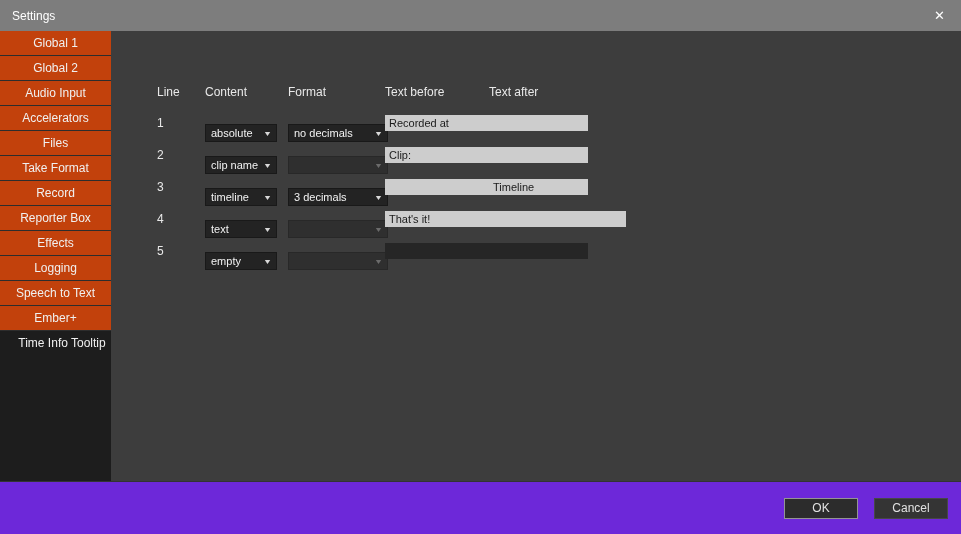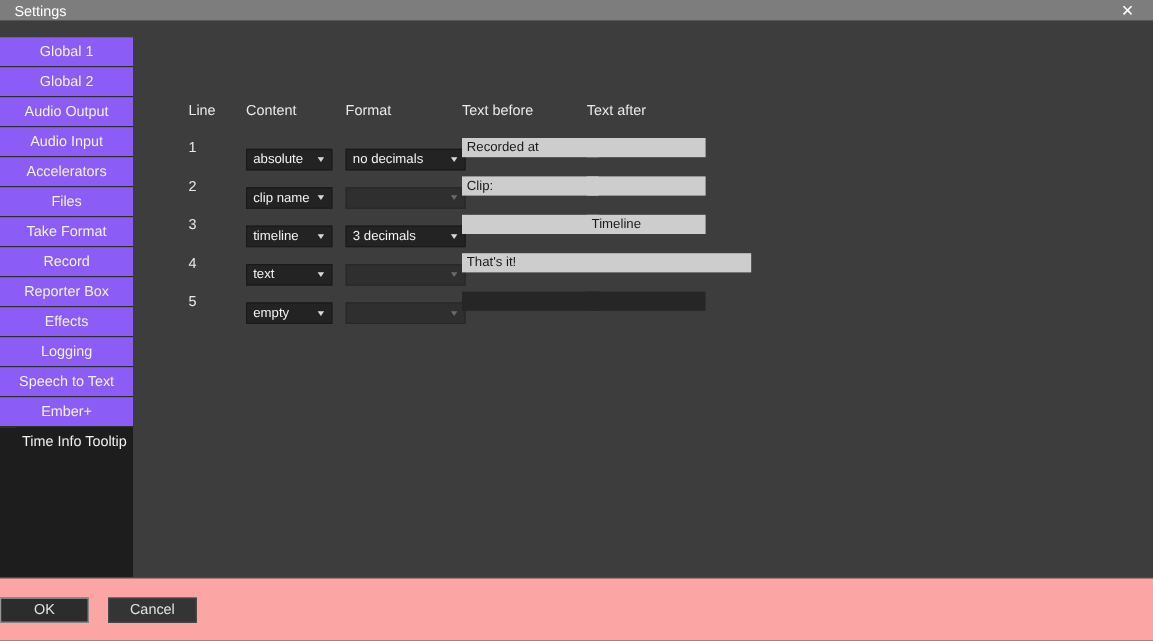--- a/index.html
+++ b/index.html
@@ -3,31 +3,31 @@
 <meta charset="utf-8">
 <style>
   html,body{margin:0;padding:0;}
   body{
     width:961px;height:534px;overflow:hidden;position:relative;
     background:#3d3d3d;
     font-family:"Liberation Sans","DejaVu Sans",sans-serif;
     -webkit-font-smoothing:antialiased;
   }
   .titlebar{
-    position:absolute;top:0;left:0;right:0;height:17px;background:#7d7d7d;
+    position:absolute;top:0;left:0;right:0;height:31px;background:#7d7d7d;
     display:flex;align-items:center;justify-content:space-between;
     padding:0 12px;box-sizing:border-box;color:#ffffff;font-size:12px;
   }
   .close{font-size:13px;color:#ffffff;cursor:pointer;line-height:1;padding:2px 4px;}
   .sidebar{
     position:absolute;top:31px;left:0;width:111px;bottom:53px;
     background:#1d1d1d;
   }
   .side-item{
-    height:24px;line-height:24px;text-align:center;background:#8b5cf6;
+    height:24px;line-height:24px;text-align:center;background:#c2410c;
     color:#f0f0f0;font-size:12px;border-bottom:1px solid #2d2d2d;cursor:default;
     overflow:hidden;white-space:nowrap;
   }
   .side-item.selected{background:#1d1d1d;border-bottom-color:#1d1d1d;margin-left:13px;}
   .content{
     position:absolute;top:31px;left:111px;right:0;bottom:53px;background:#3d3d3d;
   }
   .table{padding:53px 0 0 46px;}
   .hdr-row,.row{
     display:grid;grid-template-columns:48px 83px 97px 104px 100px;align-items:center;
@@ -44,42 +44,41 @@
   .dd.disabled{background:#2f2f2f;border-color:#282828;}
   .dd.disabled .arr{color:#6b6b6b;}
   .ti{
     width:114px;height:16px;background:#cdcdcd;border:none;outline:none;
     font-size:11px;font-family:inherit;color:#1b1b1b;padding:0 4px;box-sizing:border-box;
   }
   .ti.after{width:99px;}
   .ti.wide{width:241px;grid-column:4 / 6;}
   .ti.disabled{background:#262626;}
   .footer{
-    position:absolute;bottom:0;left:0;right:0;height:53px;background:#fca5a5;
+    position:absolute;bottom:0;left:0;right:0;height:53px;background:#6d28d9;
     border-top:1px solid #333333;box-sizing:border-box;
-    display:flex;align-items:center;justify-content:flex-start;gap:16px;padding-right:13px;
+    display:flex;align-items:center;justify-content:flex-end;gap:16px;padding-right:13px;
   }
   .btn{
     width:74px;height:21px;font-size:12px;color:#e2e2e2;background:#343434;
     border:1px solid #474747;font-family:inherit;cursor:pointer;
   }
   .btn.default{background:#2c2c2c;border-color:#949494;}
 </style>
 </head>
 <body>
 
 <div class="titlebar">
   <span>Settings</span>
   <span class="close">✕</span>
 </div>
 
 <div class="sidebar">
   <div class="side-item">Global 1</div>
   <div class="side-item">Global 2</div>
-  <div class="side-item">Audio Output</div>
   <div class="side-item">Audio Input</div>
   <div class="side-item">Accelerators</div>
   <div class="side-item">Files</div>
   <div class="side-item">Take Format</div>
   <div class="side-item">Record</div>
   <div class="side-item">Reporter Box</div>
   <div class="side-item">Effects</div>
   <div class="side-item">Logging</div>
   <div class="side-item">Speech to Text</div>
   <div class="side-item">Ember+</div>

